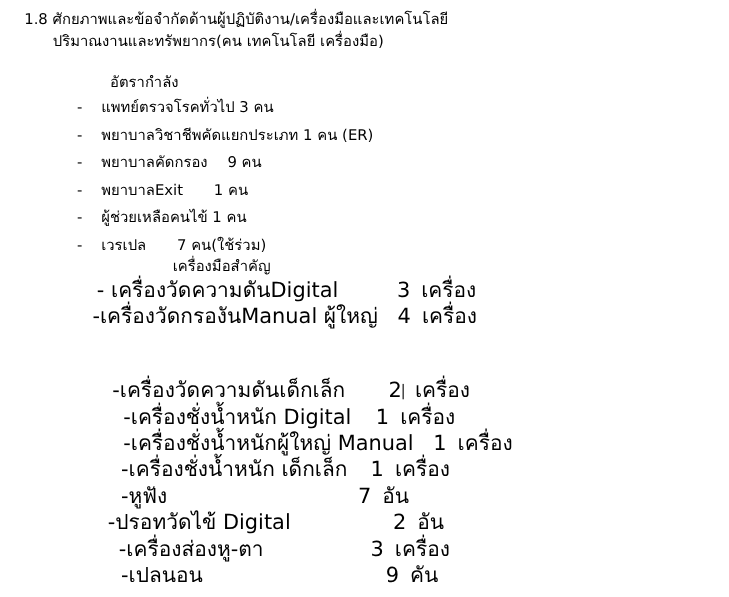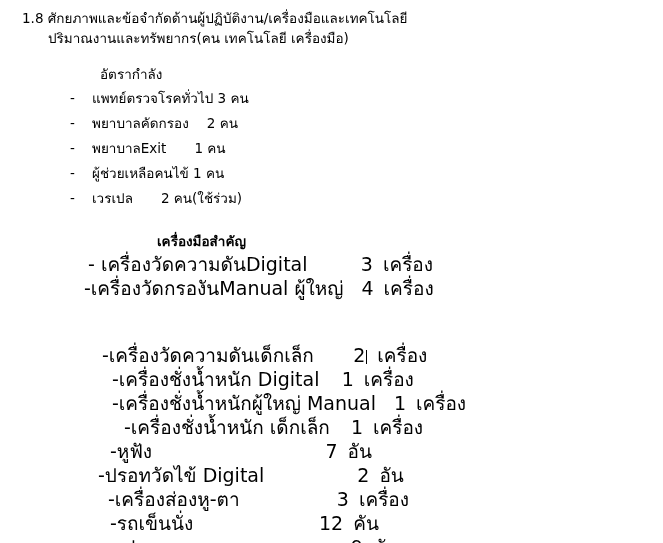--- a/index.html
+++ b/index.html
@@ -43,21 +43,20 @@
     font-size: 13.5px;
     white-space: nowrap;
   }
   .manpower-title {
     left: 100px;
     top: 63px;
   }
   .equipment-title {
     left: 157px;
     top: 230px;
-    font-weight: bold;
   }
   .list {
     position: absolute;
     margin: 0;
     padding: 0;
     list-style: none;
   }
   .manpower-list {
     left: 70px;
     top: 86px;
@@ -116,35 +115,35 @@
 
   <div class="heading">
     <span class="line1">1.8  ศักยภาพและข้อจำกัดด้านผู้ปฏิบัติงาน/เครื่องมือและเทคโนโลยี</span>
     <span class="line2">ปริมาณงานและทรัพยากร(คน  เทคโนโลยี  เครื่องมือ)</span>
   </div>
 
   <div class="section-title manpower-title">อัตรากำลัง</div>
 
   <ul class="list manpower-list" id="manpower-list">
       <li><span class="dash">-</span><span class="item-text">แพทย์ตรวจโรคทั่วไป 3 คน</span></li>
-      <li><span class="dash">-</span><span class="item-text">พยาบาลคัดกรอง</span><span class="qty" style="padding-left: 18px;">2  คน</span></li>
+      <li><span class="dash">-</span><span class="item-text">พยาบาลวิชาชีพคัดแยกประเภท 1 คน (ER)</span></li>
+      <li><span class="dash">-</span><span class="item-text">พยาบาลคัดกรอง</span><span class="qty" style="padding-left: 18px;">9  คน</span></li>
       <li><span class="dash">-</span><span class="item-text">พยาบาลExit</span><span class="qty" style="padding-left: 28px;">1  คน</span></li>
       <li><span class="dash">-</span><span class="item-text">ผู้ช่วยเหลือคนไข้  1  คน</span></li>
-      <li><span class="dash">-</span><span class="item-text">เวรเปล</span><span class="qty" style="padding-left: 28px;">2  คน(ใช้ร่วม)</span></li>
+      <li><span class="dash">-</span><span class="item-text">เวรเปล</span><span class="qty" style="padding-left: 28px;">7  คน(ใช้ร่วม)</span></li>
     </ul>
 
   <div class="section-title equipment-title">เครื่องมือสำคัญ</div>
 
   <ul class="list equip-list" id="equipment-list">
       <li style="margin-left: 0px;"><span class="label">- เครื่องวัดความดันDigital</span><span class="qty" style="width: 65.4px;">3</span><span class="unit">เครื่อง</span></li>
       <li style="margin-left: -4px;"><span class="label">-เครื่องวัดกรองันManual ผู้ใหญ่</span><span class="qty" style="width: 30px;">4</span><span class="unit">เครื่อง</span></li>
       <li style="margin-left: 14px; margin-top: 43px;"><span class="label">-เครื่องวัดความดันเด็กเล็ก</span><span class="qty" style="width: 51.4px;">2</span><span class="caret"></span><span class="unit">เครื่อง</span></li>
       <li style="margin-left: 24px;"><span class="label">-เครื่องชั่งน้ำหนัก Digital</span><span class="qty" style="width: 34.3px;">1</span><span class="unit">เครื่อง</span></li>
       <li style="margin-left: 24px;"><span class="label">-เครื่องชั่งน้ำหนักผู้ใหญ่ Manual</span><span class="qty" style="width: 30px;">1</span><span class="unit">เครื่อง</span></li>
-      <li style="margin-left: 36px;"><span class="label">-เครื่องชั่งน้ำหนัก เด็กเล็ก</span><span class="qty" style="width: 33.2px;">1</span><span class="unit">เครื่อง</span></li>
+      <li style="margin-left: 22px;"><span class="label">-เครื่องชั่งน้ำหนัก เด็กเล็ก</span><span class="qty" style="width: 33.2px;">1</span><span class="unit">เครื่อง</span></li>
       <li style="margin-left: 22px;"><span class="label">-หูฟัง</span><span class="qty" style="width: 185.4px;">7</span><span class="unit">อัน</span></li>
       <li style="margin-left: 10px;"><span class="label">-ปรอทวัดไข้ Digital</span><span class="qty" style="width: 105.1px;">2</span><span class="unit">อัน</span></li>
       <li style="margin-left: 20px;"><span class="label">-เครื่องส่องหู-ตา</span><span class="qty" style="width: 109.3px;">3</span><span class="unit">เครื่อง</span></li>
-      <li style="margin-left: 22px;"><span class="label">-รถเข็นนั่ง</span><span class="qty" style="width: 149.9px;">12</span><span class="unit">คัน</span></li>
       <li style="margin-left: 22px;"><span class="label">-เปลนอน</span><span class="qty" style="width: 178.3px;">9</span><span class="unit">คัน</span></li>
     </ul>
 
 </div>
 
 </body></html>

